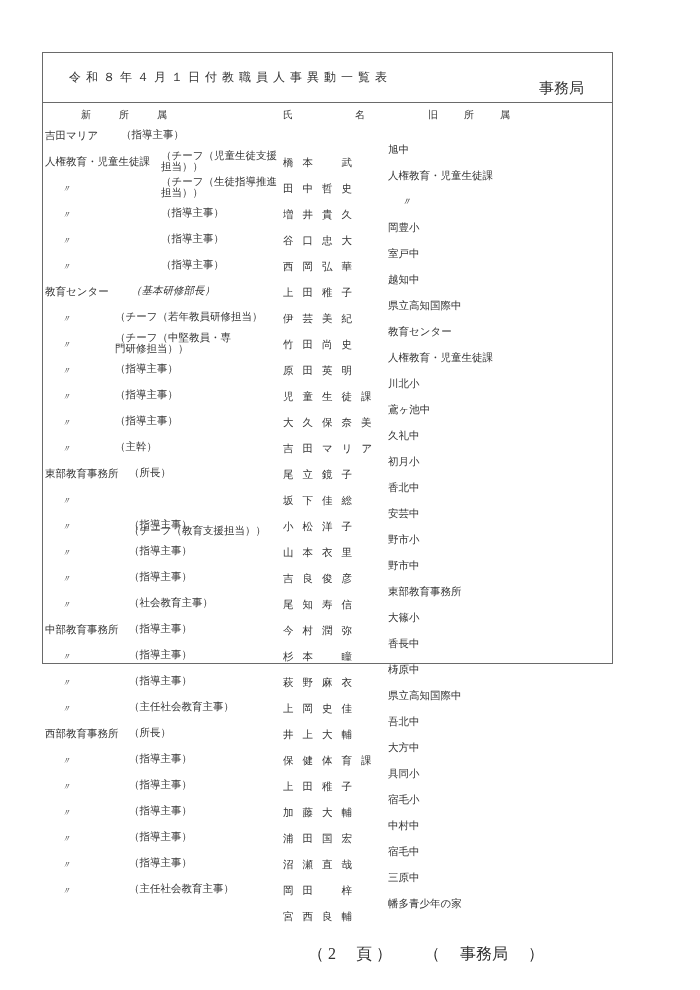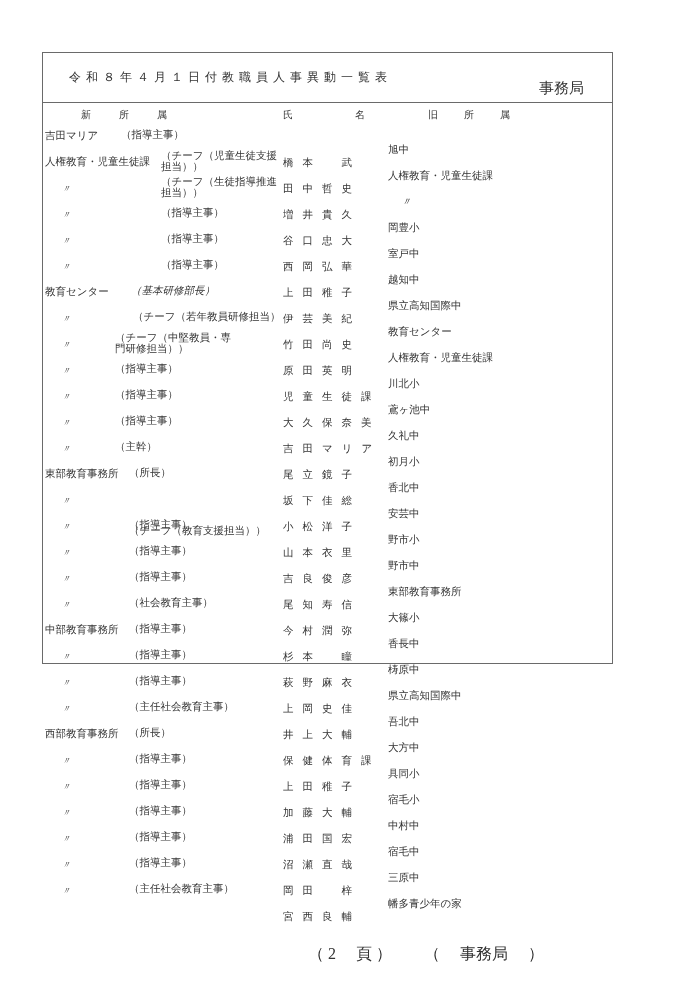--- a/index.html
+++ b/index.html
@@ -110,21 +110,21 @@
         <span class="old">越知中</span>
       </div>
       <div class="row">
         <span class="dept">教育センター</span>
         <span class="role" style="left: 88px; font-style: italic;">（基本研修部長）</span>
         <span class="name">伊芸美紀</span>
         <span class="old">県立高知国際中</span>
       </div>
       <div class="row">
         <span class="ditto">〃</span>
-        <span class="role" style="left: 72px; margin-left: 18px;">（チーフ（若年教員研修担当）</span>
+        <span class="role" style="left: 72px;">（チーフ（若年教員研修担当）</span>
         <span class="name">竹田尚史</span>
         <span class="old">教育センター</span>
       </div>
       <div class="row">
         <span class="ditto">〃</span>
         <span class="role wrap" style="left: 72px; max-width: 120px; white-space: normal; line-height: 11px;">（チーフ（中堅教員・専門研修担当））</span>
         <span class="name">原田英明</span>
         <span class="old">人権教育・児童生徒課</span>
       </div>
       <div class="row">

